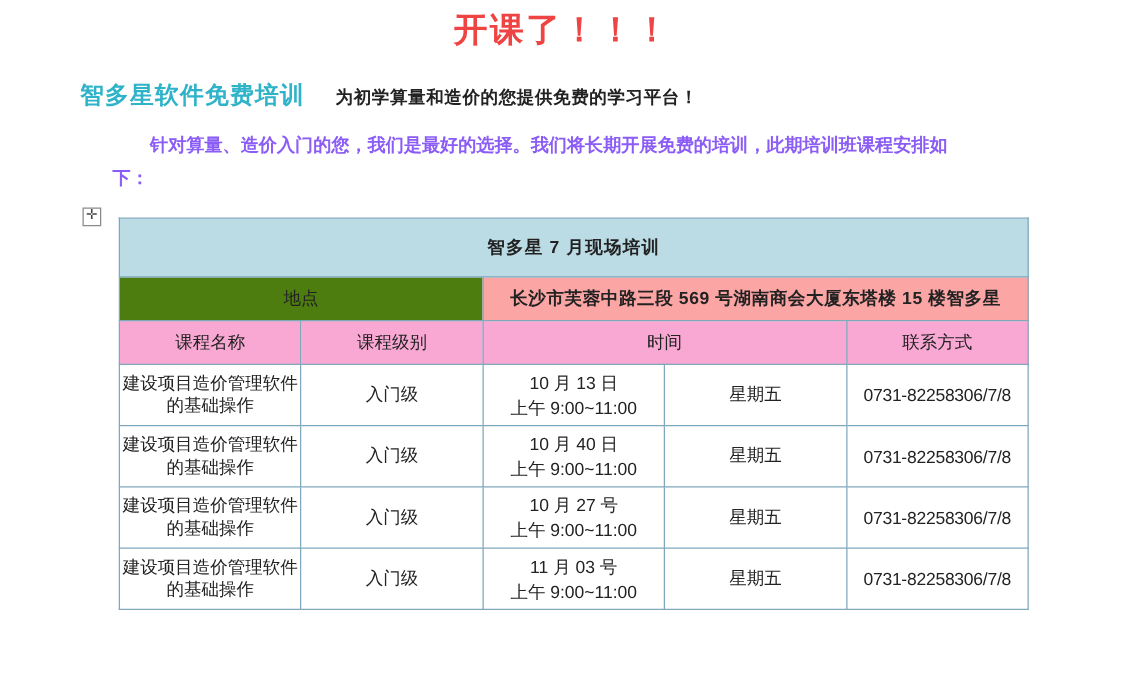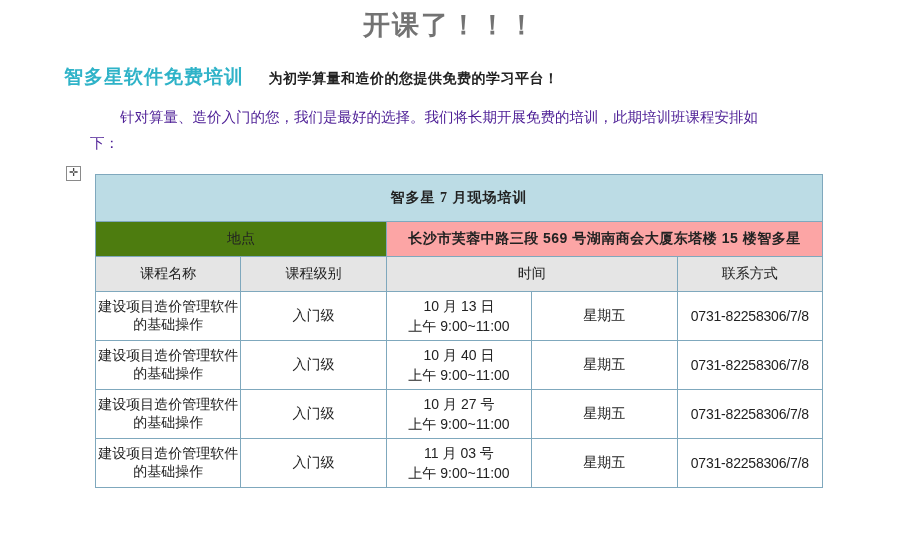--- a/index.html
+++ b/index.html
@@ -27,21 +27,21 @@
     color: #e8726a;
     font-family: "DejaVu Serif", serif;
     font-size: 30px;
     font-weight: bold;
     letter-spacing: 2px;
     margin: 8px 0 0 0;
     line-height: 40px;
   }
   .doc-title-2 {
     text-align: center;
-    color: #737373;
+    color: #ef4444;
     font-family: "DejaVu Serif", serif;
     font-size: 27px;
     font-weight: bold;
     letter-spacing: 2px;
     margin: 6px 0 0 0;
     line-height: 38px;
   }
 
   .sub-line {
     margin: 18px 0 0 0;
@@ -62,23 +62,24 @@
     font-weight: bold;
     margin-left: 20px;
     letter-spacing: 0.5px;
   }
 
   .body-para {
     margin: 12px 0 0 0;
     padding-left: 90px;
     padding-right: 120px;
     font-size: 14.5px;
-    color: #4c1d95;
+    color: #8b5cf6;
     line-height: 26px;
     text-indent: 30px;
+    font-weight: bold;
   }
 
   
   .table-wrap {
     margin: 18px 0 0 0;
     padding-left: 95px;
     position: relative;
   }
   .move-handle {
     position: absolute;
@@ -107,38 +108,38 @@
     vertical-align: middle;
     font-size: 14px;
     color: #222222;
   }
 
   .cell-title {
     background: #bcdce5;
     height: 46px;
     font-size: 21px;
     font-weight: bold;
-    font-family: Liberation Serif, serif;
+    font-family: Liberation Sans, sans-serif;
     letter-spacing: 1px;
   }
   .cell-place-label {
     background: #4d7c0f;
     height: 34px;
     font-size: 15px;
   }
   .cell-place-value {
     background: #fca5a5;
     height: 34px;
     color: #c0392b;
     font-size: 15px;
     font-weight: bold;
     letter-spacing: 0.5px;
   }
   .cell-header {
-    background: #e5e5e5;
+    background: #f9a8d4;
     height: 34px;
     font-size: 15px;
   }
   .cell-course {
     height: 48px;
     font-size: 14px;
     padding: 0 4px;
   }
   .cell-level {
     height: 48px;

